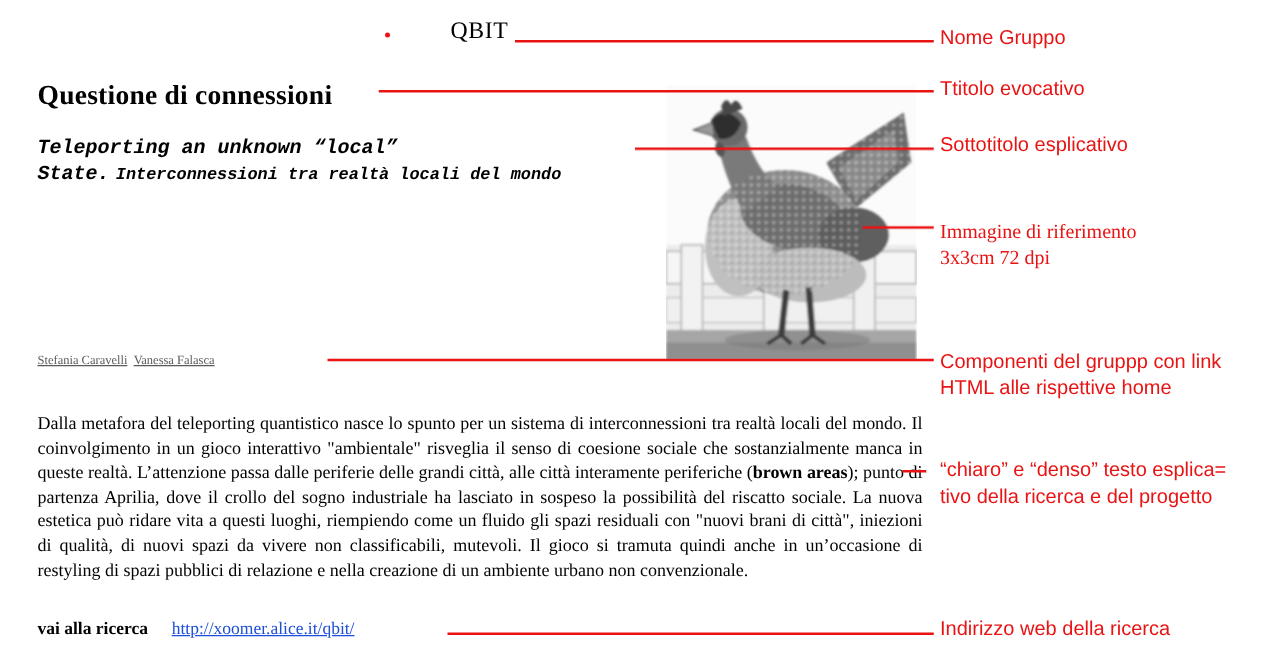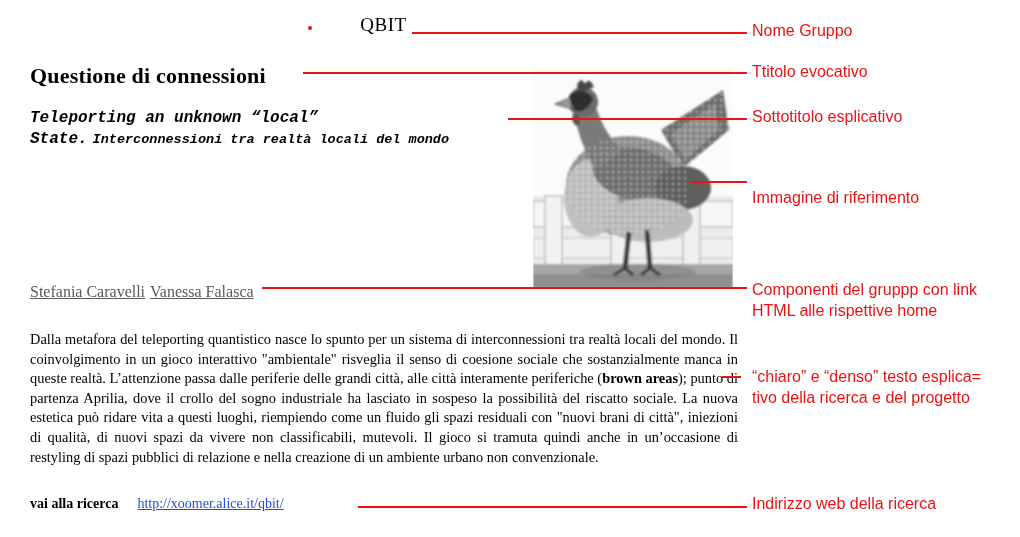--- a/index.html
+++ b/index.html
@@ -12,21 +12,21 @@
   .group-name{
     left:30px;top:14px;width:707px;text-align:center;
     font-size:19px;font-weight:normal;letter-spacing:0.5px;
   }
   .red-dot{left:308px;top:26px;width:4px;height:4px;border-radius:50%;background:#e91313;}
   .main-title{left:30px;top:63px;font-size:22px;font-weight:bold;letter-spacing:0.2px;}
   .subtitle{left:30px;top:108px;width:470px;font-weight:bold;font-style:italic;line-height:1.3;font-family:Liberation Mono, monospace;}
   .subtitle .sub-main{font-size:16px;}
   .subtitle .sub-rest{font-size:13.5px;margin-left:5px;}
   .photo{left:533px;top:68px;width:200px;height:220px;}
-  .authors{left:30px;top:283px;font-size:16px;}
+  .authors{left:30px;top:283px;font-size:10px;}
   .authors a{color:#5a5a5a;text-decoration:underline;cursor:pointer;}
   .authors a:first-child{margin-right:5px;}
   .paragraph{
     left:30px;top:330px;width:708px;margin:0;
     font-size:14.4px;line-height:19.6px;text-align:justify;
   }
   .footer-row{left:30px;top:496px;font-size:14px;}
   .footer-label{font-weight:bold;}
   .footer-row a{color:#1d4ed8;text-decoration:underline;margin-left:19px;cursor:pointer;}
   
@@ -108,22 +108,23 @@
 <div class="abs rline" style="top:72px;left:303px;width:444px;"></div>
 <div class="abs rline" style="top:118px;left:508px;width:239px;"></div>
 <div class="abs rline" style="top:181px;left:690px;width:57px;"></div>
 <div class="abs rline" style="top:287px;left:262px;width:485px;"></div>
 <div class="abs rline" style="top:376px;left:722px;width:19px;"></div>
 <div class="abs rline" style="top:506px;left:358px;width:389px;"></div>
 
 <div class="abs annotation" style="top:20px;">Nome Gruppo</div>
 <div class="abs annotation" style="top:61px;text-align:right;">Ttitolo evocativo</div>
 <div class="abs annotation" style="top:106px;">Sottotitolo esplicativo</div>
-<div class="abs annotation" style="top:187px;">
+<div class="abs annotation" style="top:175px;font-family:Liberation Serif, serif;">
   <span>Immagine di riferimento</span>
+  <span>3x3cm 72 dpi</span>
 </div>
 <div class="abs annotation" style="top:279px;">
   <span>Componenti del gruppp con link</span>
   <span>HTML alle rispettive home</span>
 </div>
 <div class="abs annotation" style="top:366px;">
   <span>“chiaro” e “denso” testo esplica=</span>
   <span>tivo della ricerca e del progetto</span>
 </div>
 <div class="abs annotation" style="top:493px;">Indirizzo web della ricerca</div>

